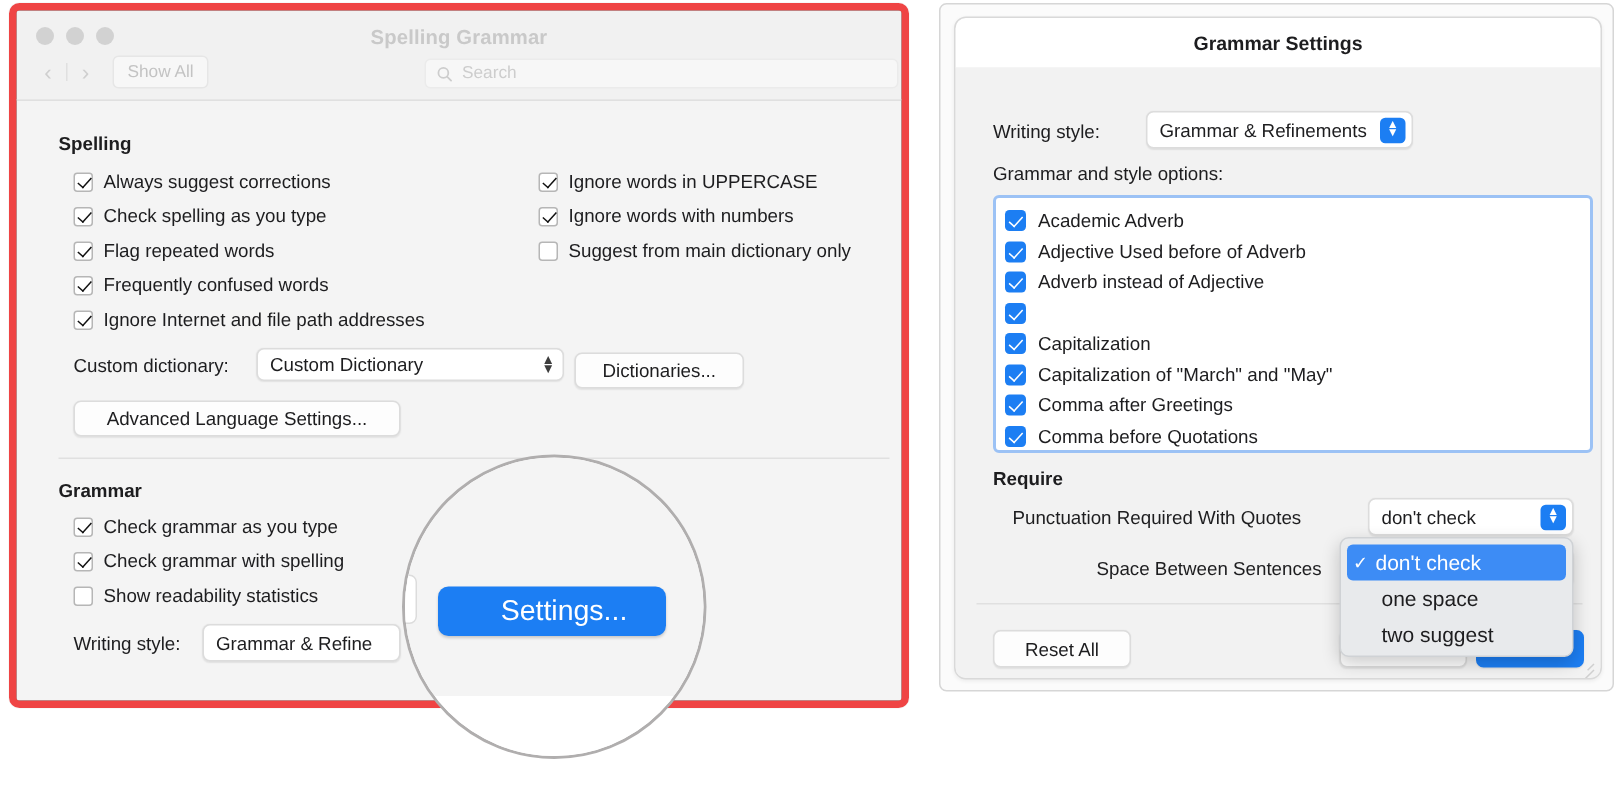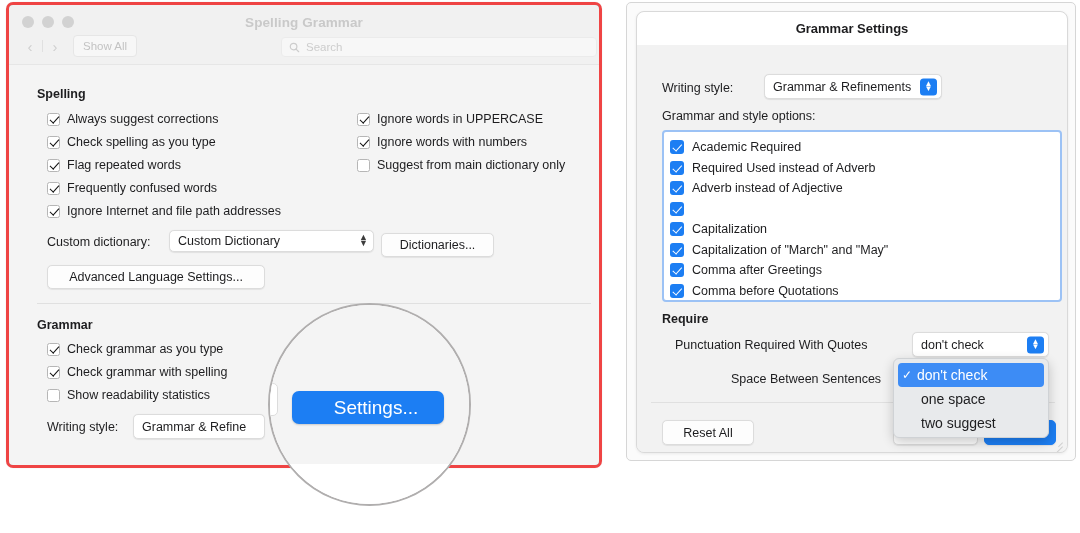--- a/index.html
+++ b/index.html
@@ -17,21 +17,21 @@
     height: 533px;
     background: #ffffff;
   }
 
   
   #left-window {
     position: absolute;
     left: 6px; top: 2px;
     width: 590px; height: 460px;
     background: #737373;
-    border: 3px solid #ef4444;
+    border: 5px solid #ef4444;
     border-radius: 7px;
     box-shadow: 0 0 0 0.5px rgba(0,0,0,0.04);
     overflow: hidden;
   }
   #left-titlebar {
     position: absolute;
     left: 0; top: 0; right: 0;
     height: 60px;
     background: #f1f1f1;
   }
@@ -535,25 +535,25 @@
               <span>▲</span>
               <span>▼</span>
             </span>
         </div>
 
         <div class="lbl" style="left:25px; top:64px;">Grammar and style options:</div>
 
         <div id="options-box">
           <div class="opt-row">
             <span class="cb-blue"></span>
-            <span>Academic Required</span>
-          </div>
-          <div class="opt-row">
-            <span class="cb-blue"></span>
-            <span>Required Used instead of Adverb</span>
+            <span>Academic Adverb</span>
+          </div>
+          <div class="opt-row">
+            <span class="cb-blue"></span>
+            <span>Adjective Used before of Adverb</span>
           </div>
           <div class="opt-row">
             <span class="cb-blue"></span>
             <span>Adverb instead of Adjective</span>
           </div>
           <div class="opt-row">
             <span class="cb-blue"></span>
           </div>
           <div class="opt-row">
             <span class="cb-blue"></span>

